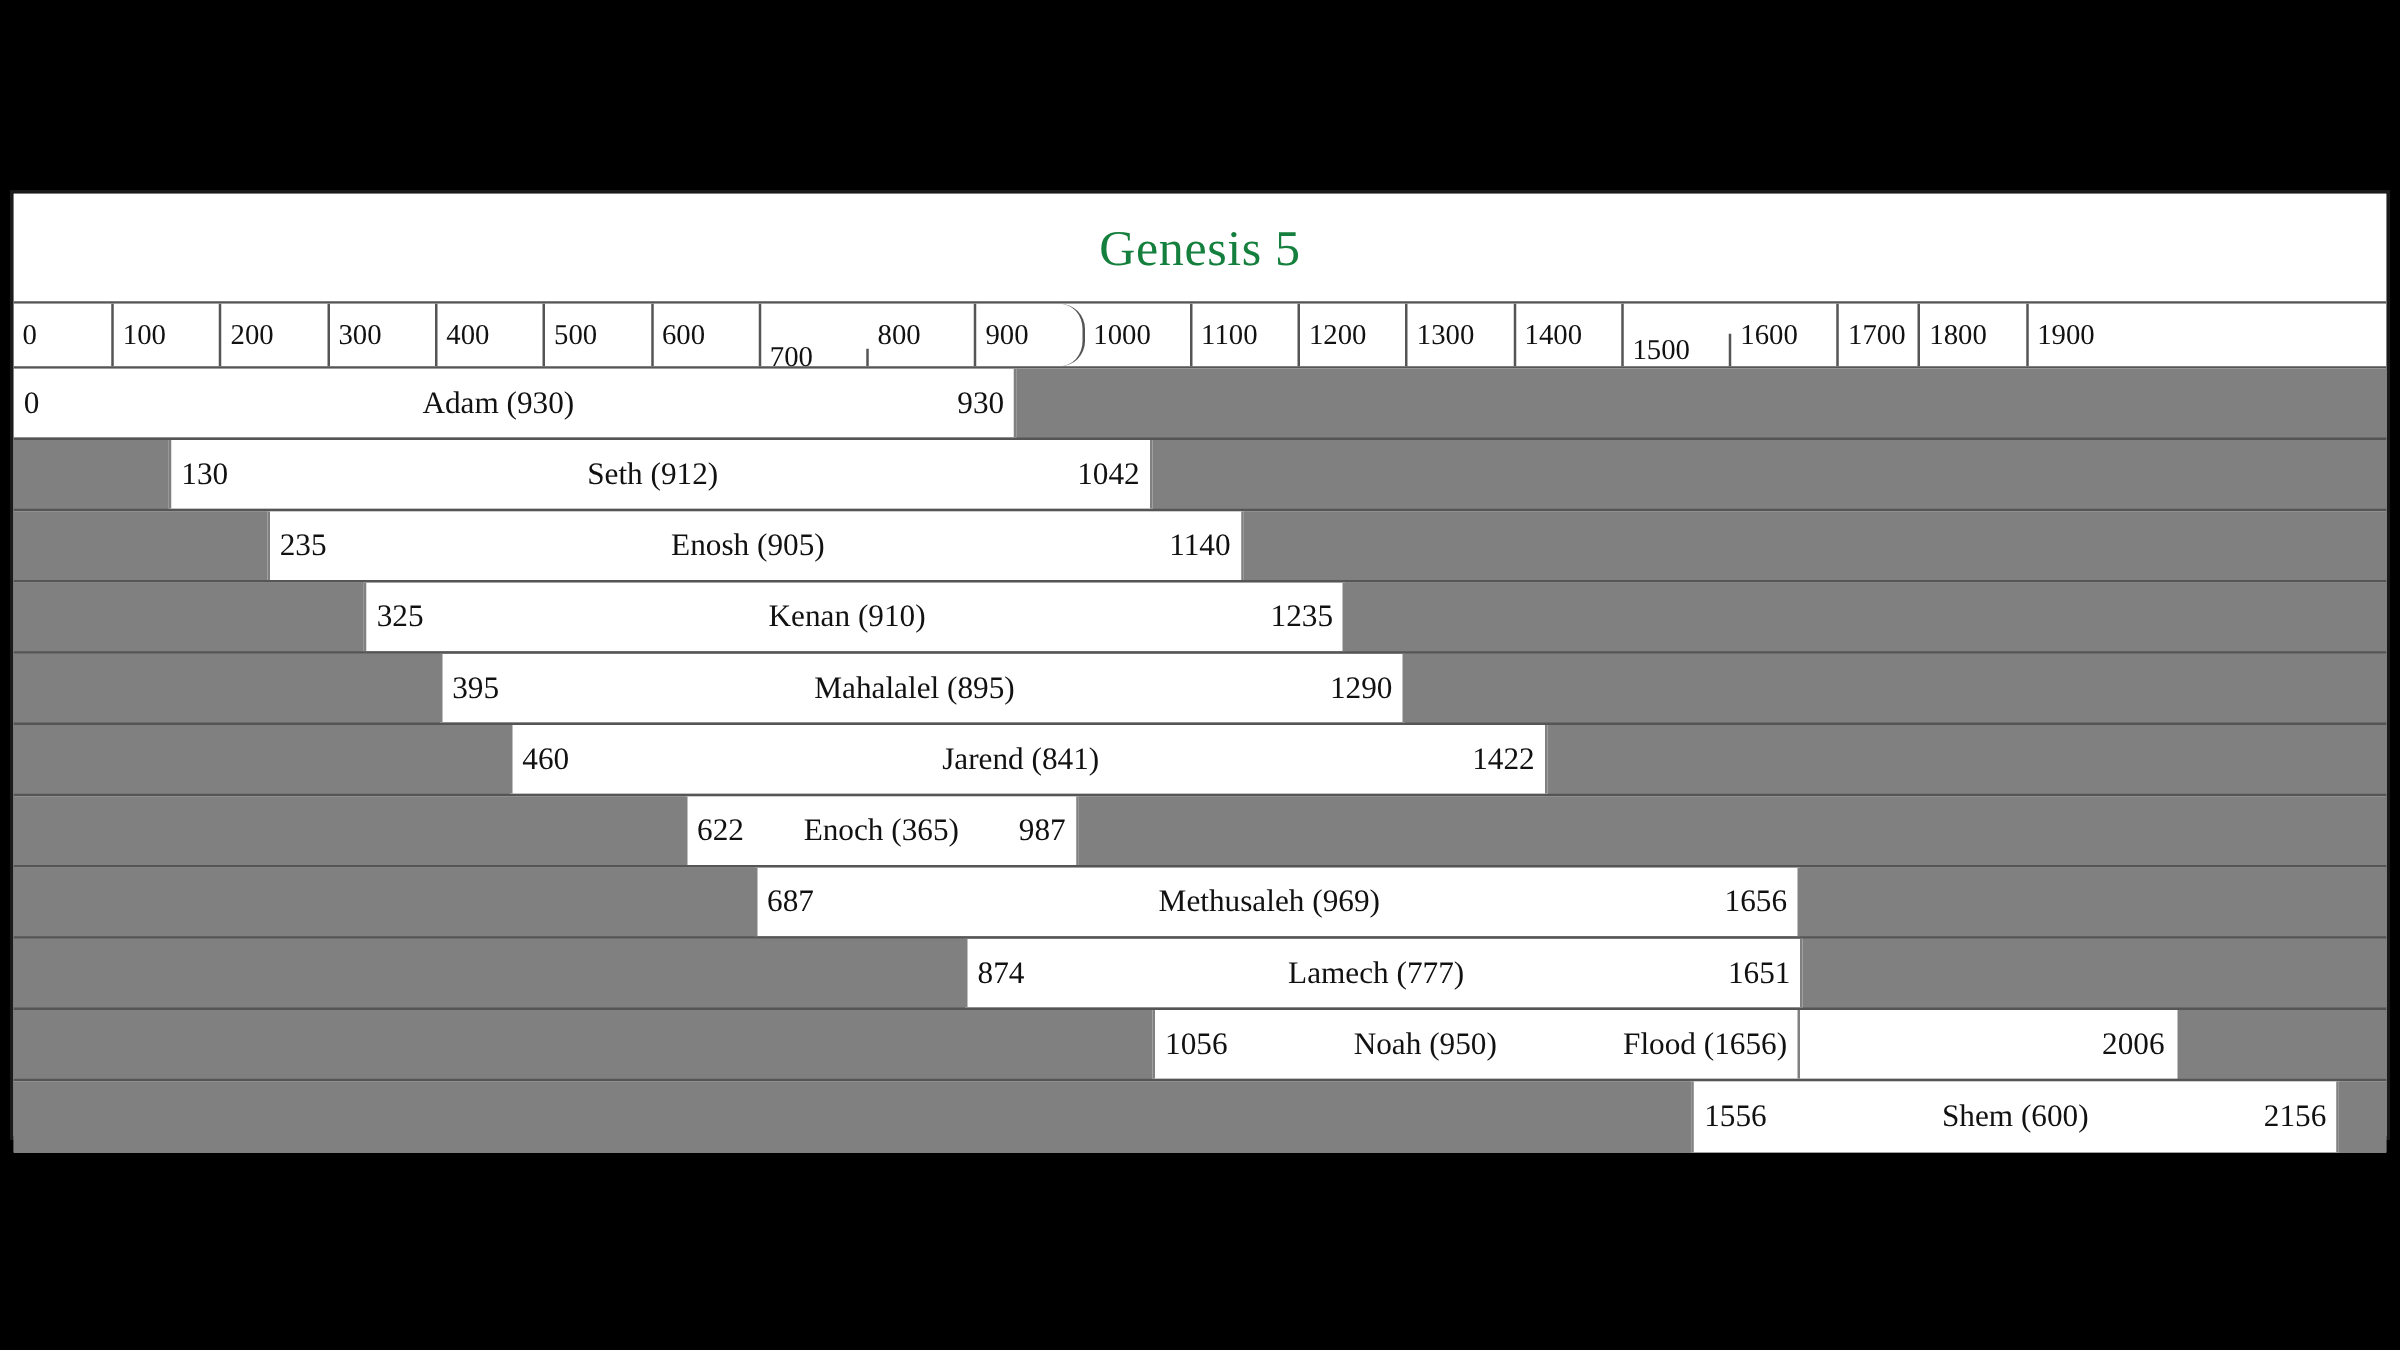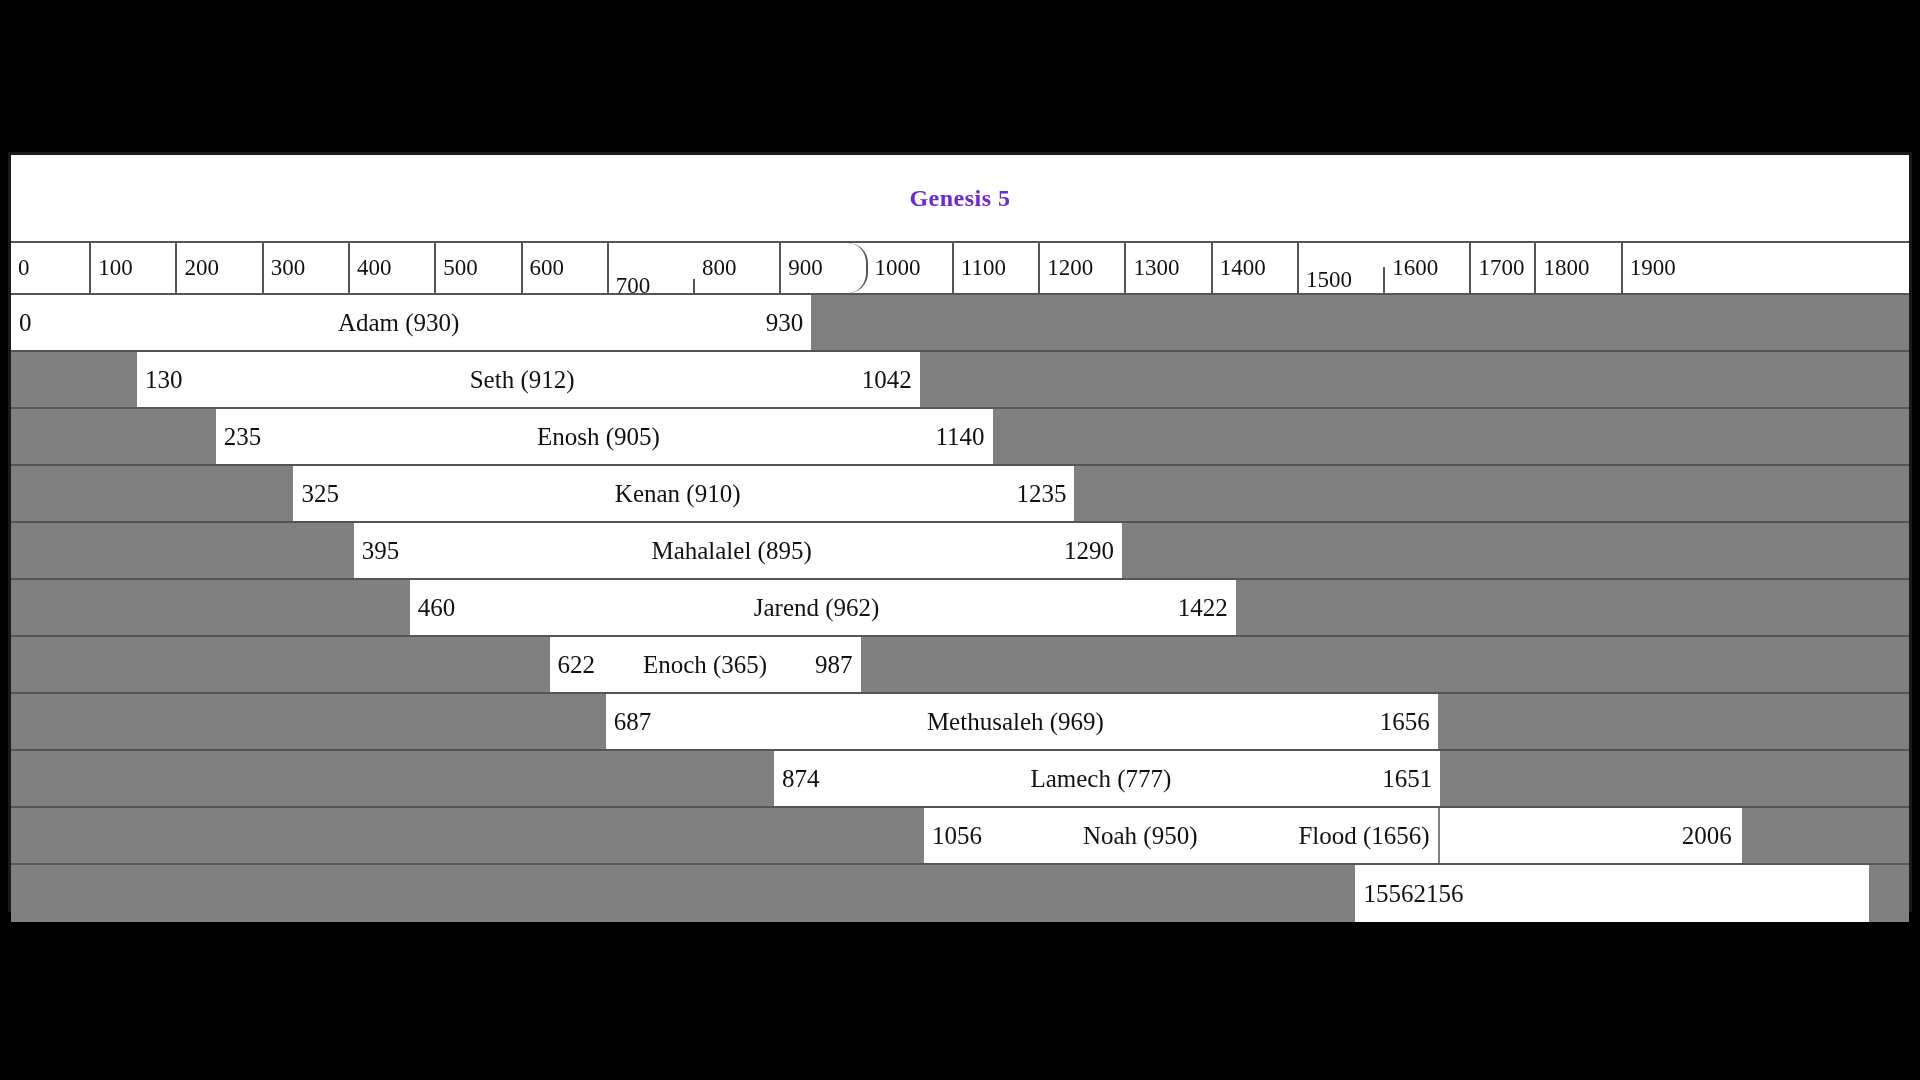--- a/index.html
+++ b/index.html
@@ -33,23 +33,23 @@
   #title-bar {
     height: 88px;
     display: flex;
     align-items: center;
     justify-content: center;
     border-bottom: 2px solid #555;
     box-sizing: border-box;
     background: #fff;
   }
   #chart-title {
-    font-size: 24px;
-    font-weight: bold;
-    color: #6d28d9;
+    font-size: 40px;
+    font-weight: normal;
+    color: #15803d;
     letter-spacing: 0.5px;
   }
   #axis-row {
     display: flex;
     height: 52px;
     border-bottom: 2px solid #555;
     box-sizing: border-box;
     background: #fff;
   }
   .axis-cell {
@@ -182,21 +182,21 @@
         <div class="life-row">
           <div class="bar" style="left: 340.777px; width: 772.141px;">
             <span class="start">395</span>
             <span class="label">Mahalalel (895)</span>
             <span class="end">1290</span>
           </div>
         </div>
         <div class="life-row">
           <div class="bar" style="left: 396.855px; width: 829.944px;">
             <span class="start">460</span>
-            <span class="label">Jarend (962)</span>
+            <span class="label">Jarend (841)</span>
             <span class="end">1422</span>
           </div>
         </div>
         <div class="life-row">
           <div class="bar" style="left: 536.616px; width: 314.895px;">
             <span class="start">622</span>
             <span class="label">Enoch (365)</span>
             <span class="end">987</span>
           </div>
         </div>
@@ -218,19 +218,20 @@
           <div class="bar" style="left: 911.04px; width: 517.636px;">
             <span class="start">1056</span>
             <span class="label">Noah (950)</span>
             <span class="end">Flood (1656)</span>
           </div>
           <div class="bar-tail" style="left: 1428.68px; width: 301.955px;">2006</div>
         </div>
         <div class="life-row">
           <div class="bar" style="left: 1342.4px; width: 517.636px;">
             <span class="start">1556</span>
+            <span class="label">Shem (600)</span>
             <span class="end">2156</span>
           </div>
         </div>
       </div>
 
   </div>
 </div>
 
 </body></html>

